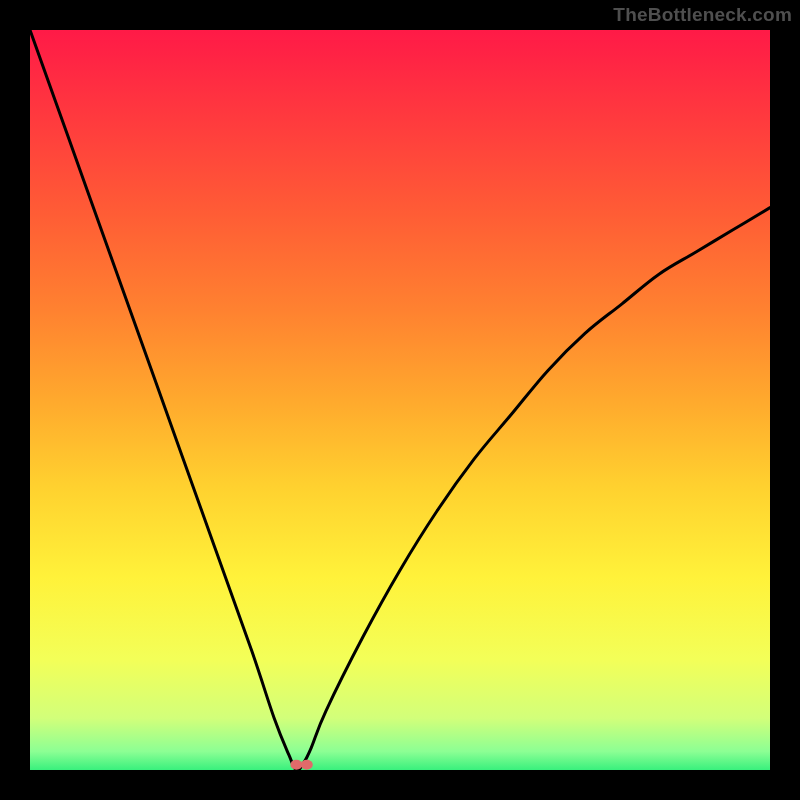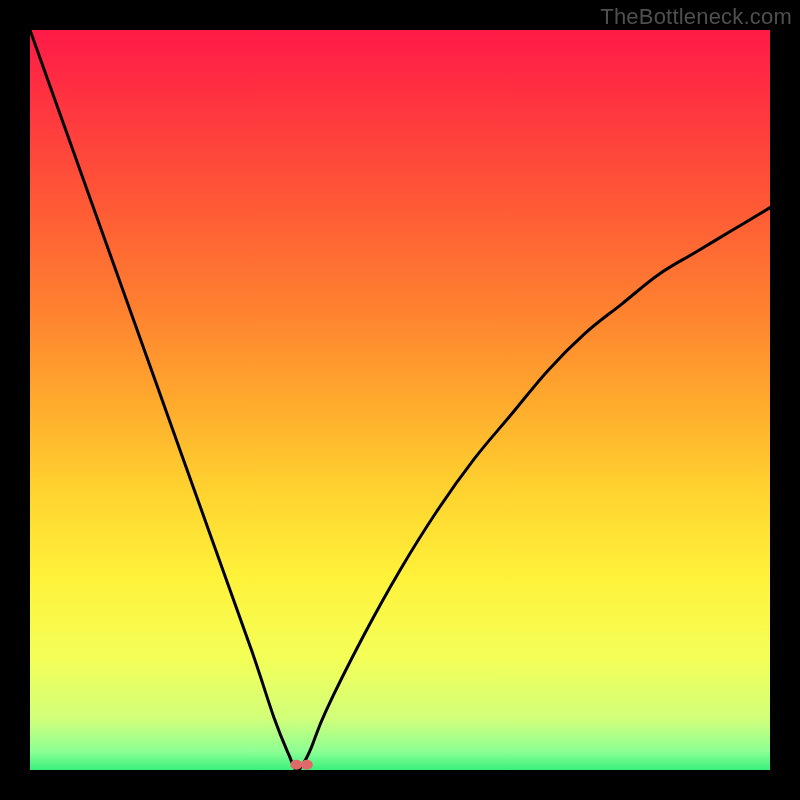--- a/index.html
+++ b/index.html
@@ -14,22 +14,22 @@
   .stage {
     position: relative;
     width: 800px;
     height: 800px;
     background: #000;
   }
   .watermark {
     position: absolute;
     top: 4px;
     right: 8px;
-    font-size: 22px;
-    font-weight: 400;
+    font-size: 19px;
+    font-weight: 700;
     color: #4f4f4f;
     letter-spacing: 0.2px;
     user-select: none;
   }
   svg.plot {
     position: absolute;
     top: 0;
     left: 0;
   }
 </style>

